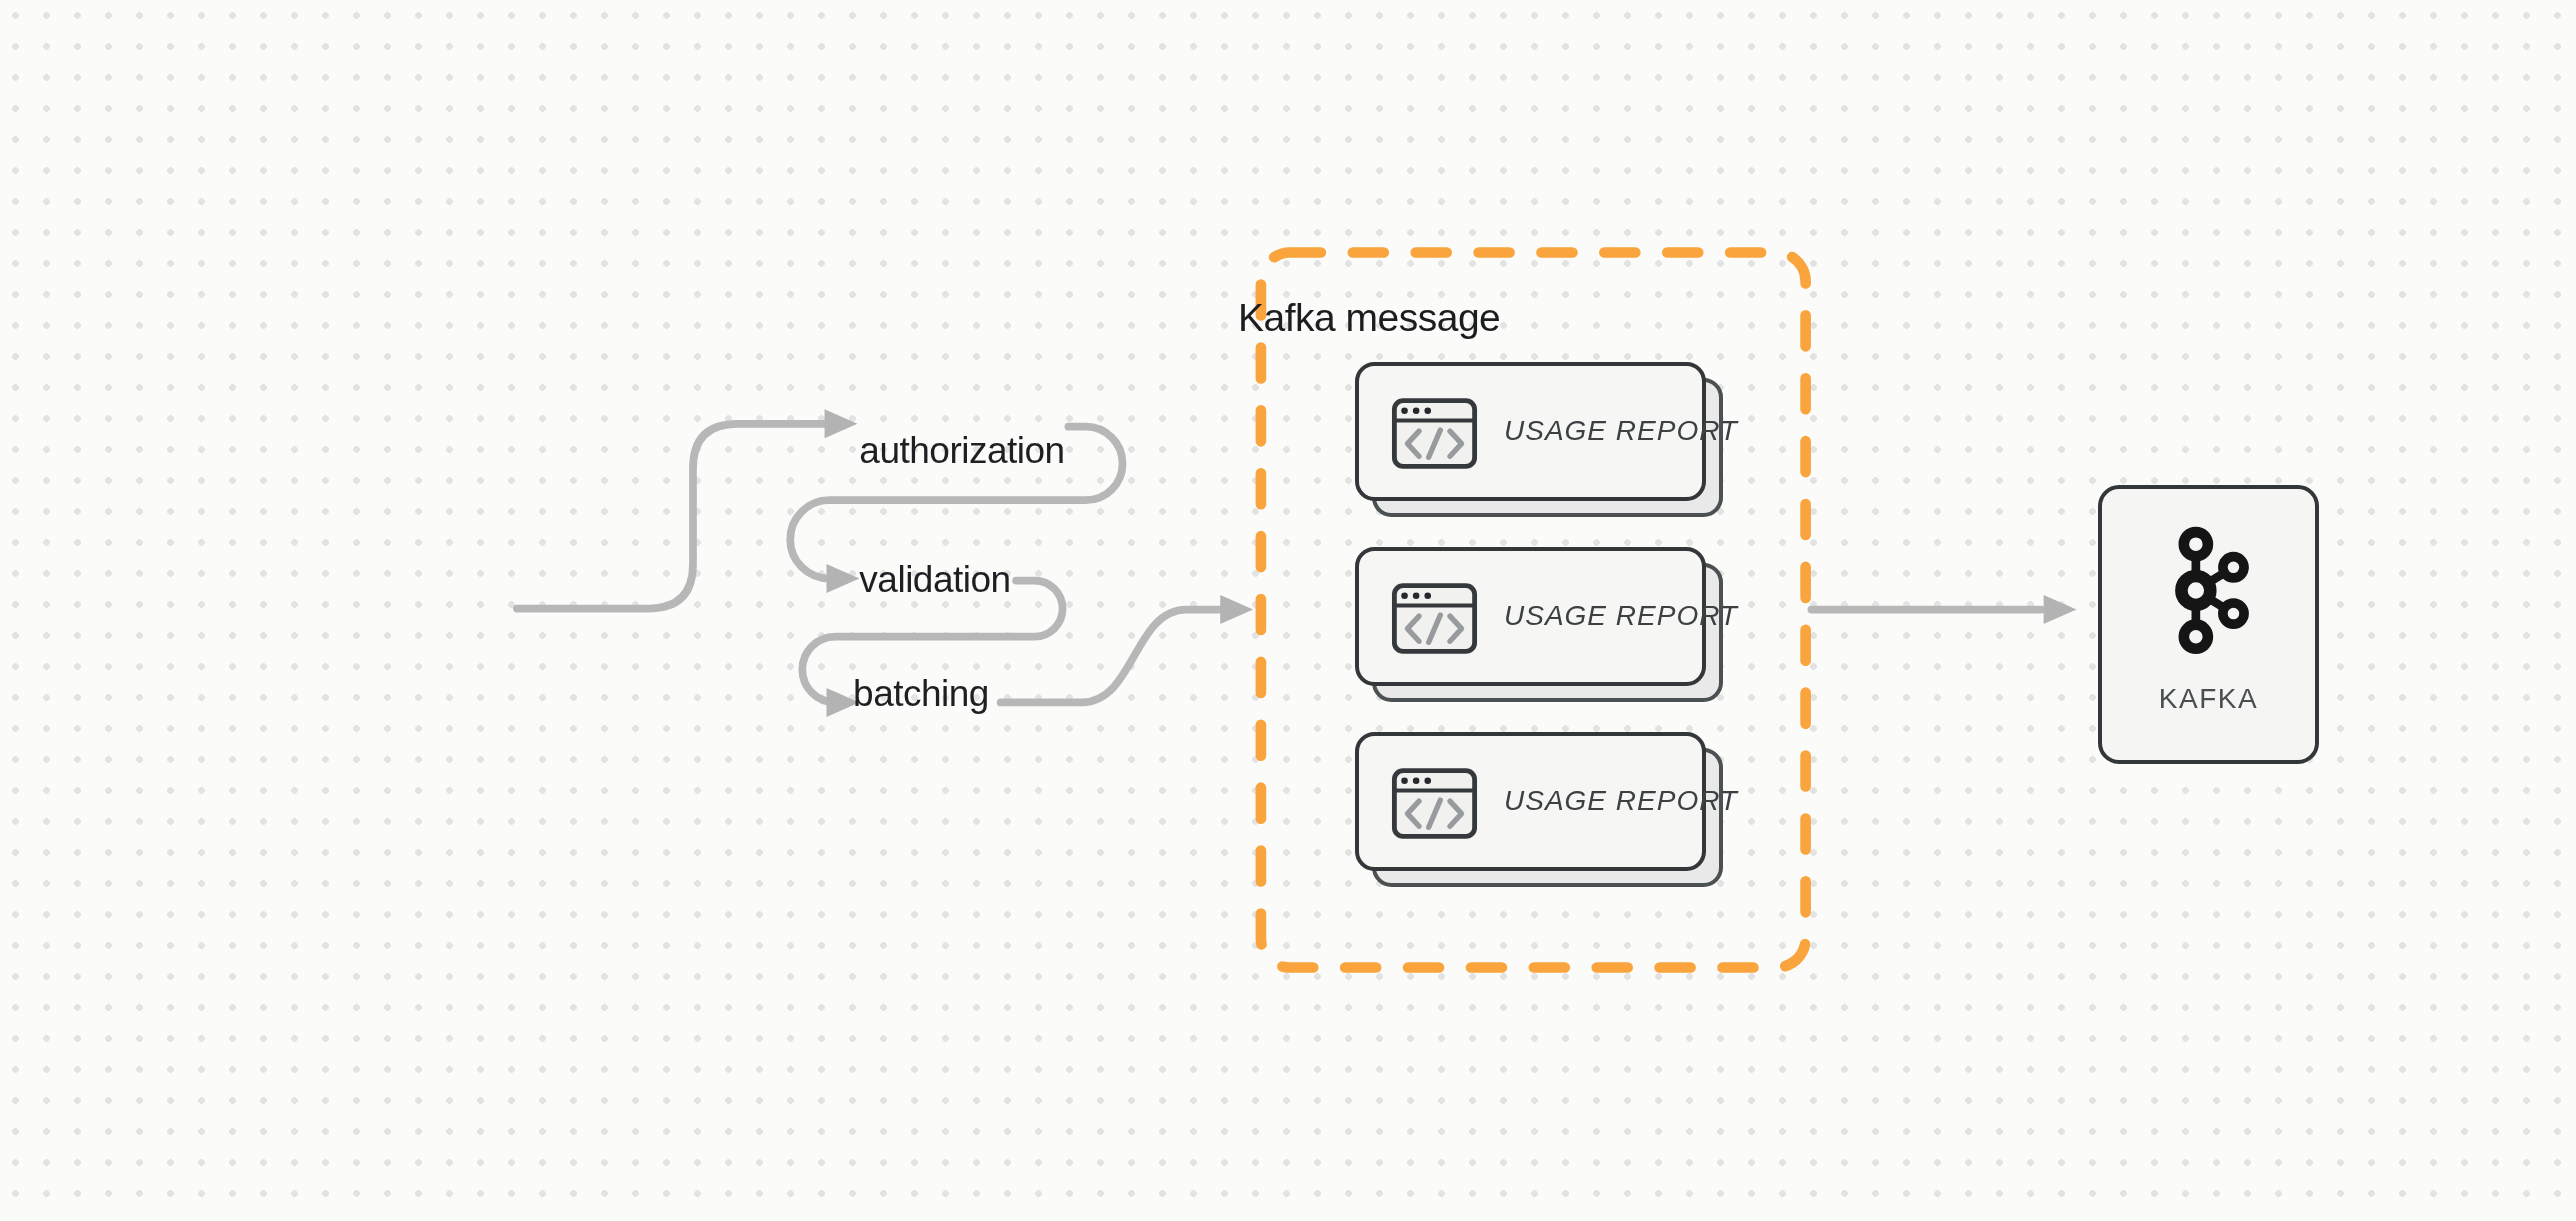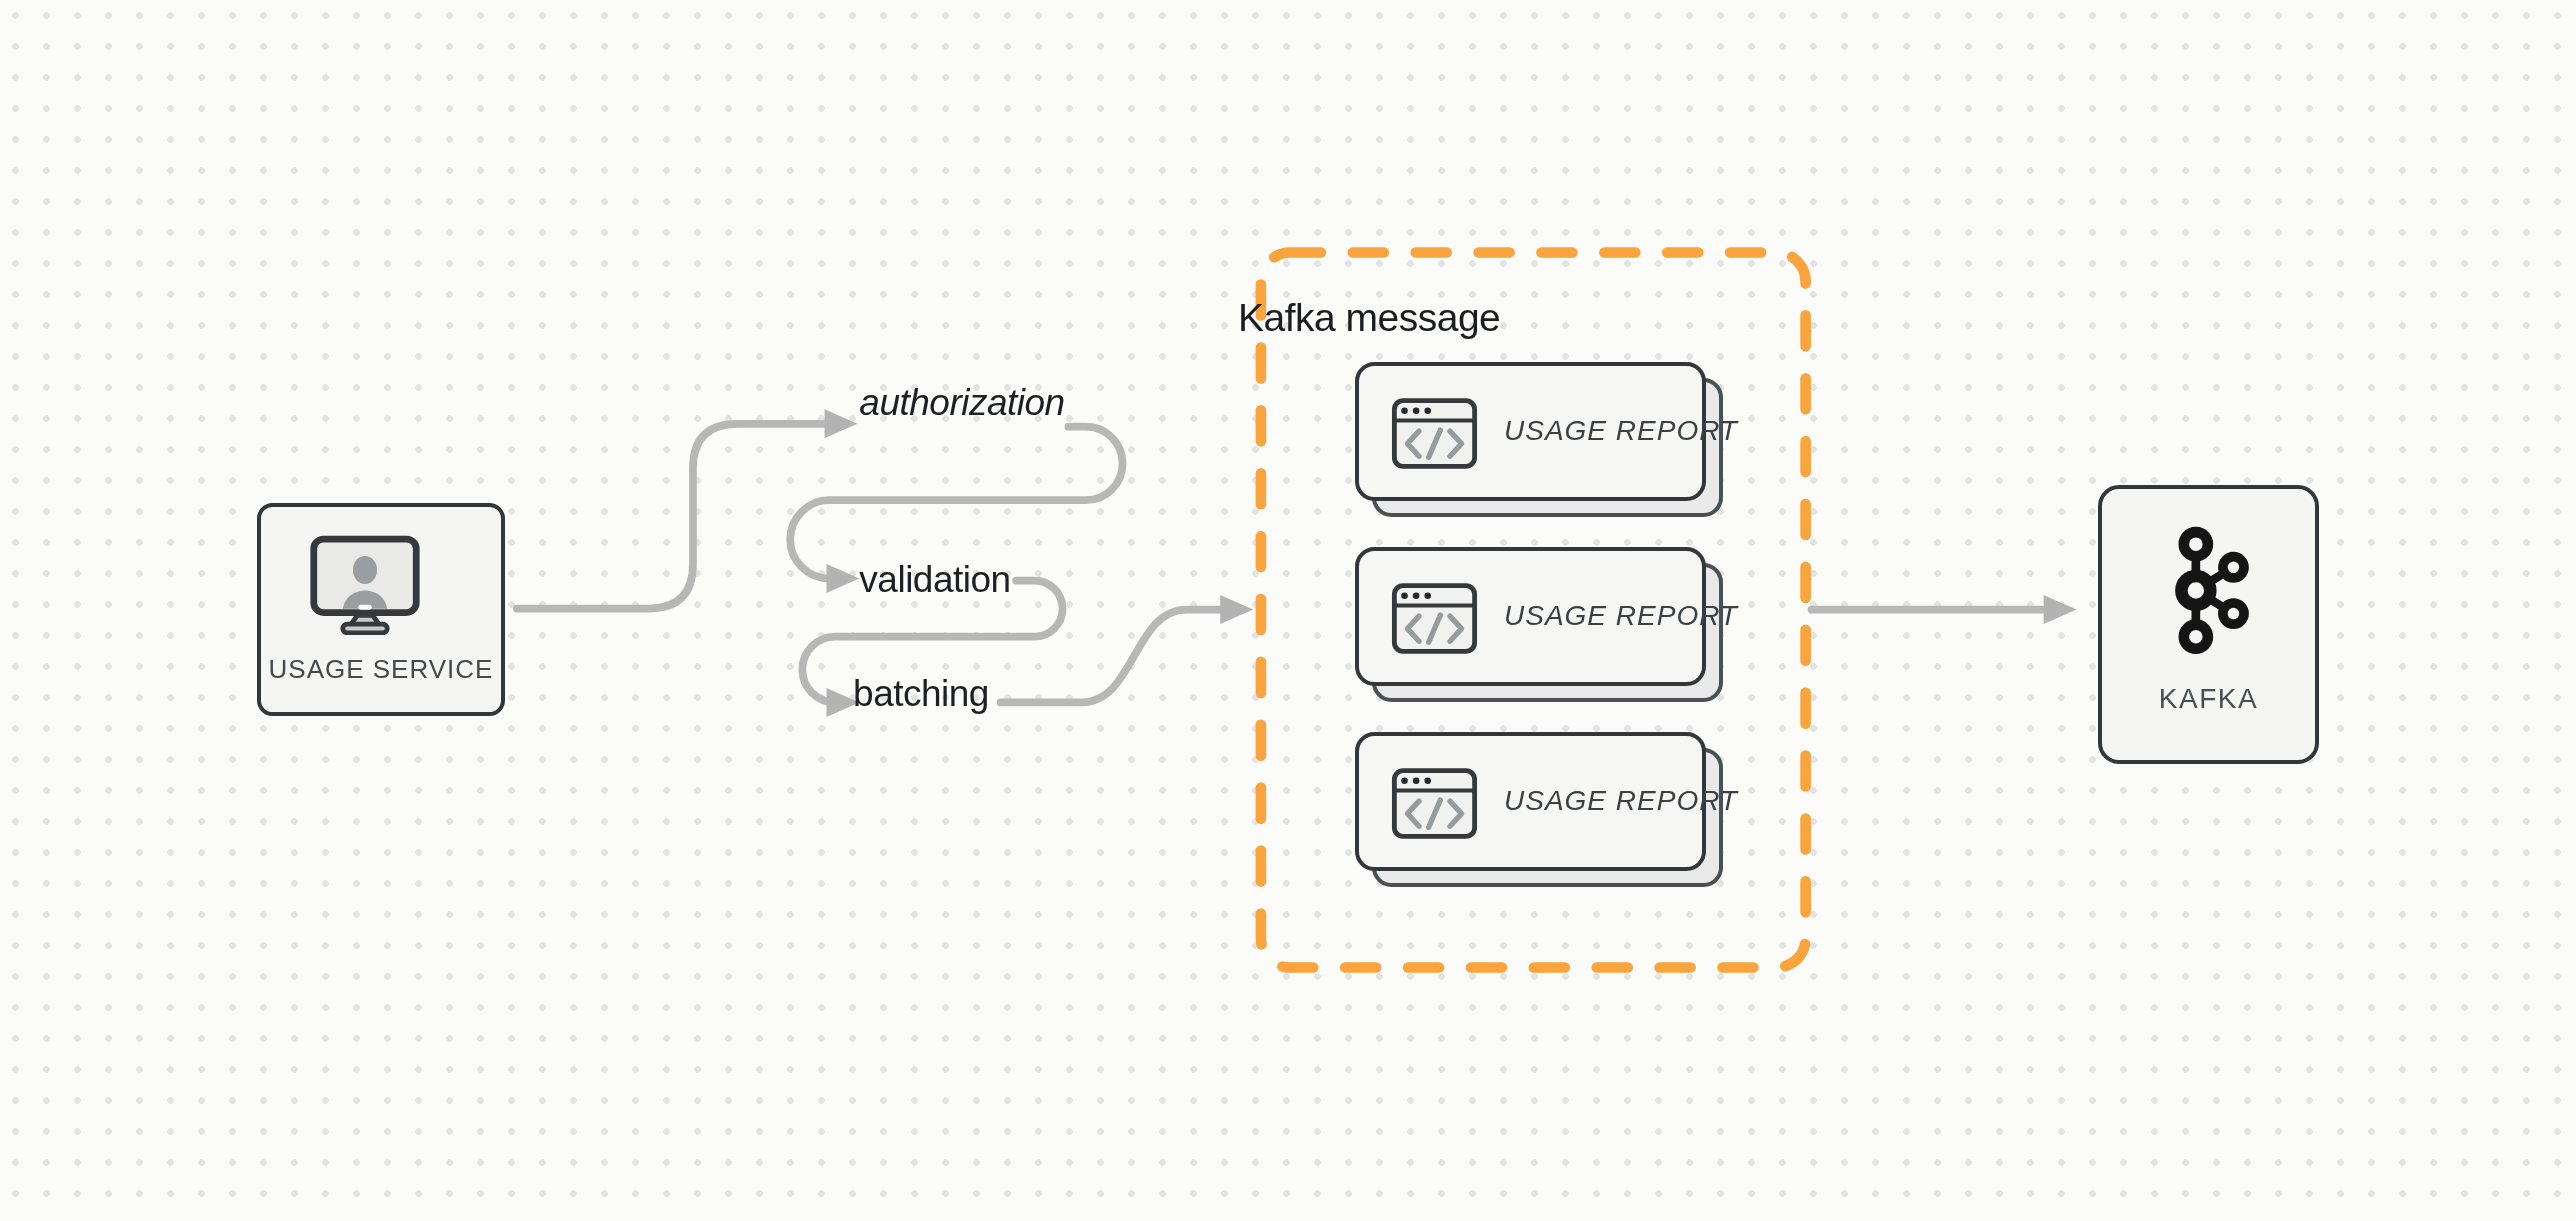--- a/index.html
+++ b/index.html
@@ -59,21 +59,21 @@
   .node-kafka .node-caption { top: 194px; font-size: 28px; letter-spacing: 1.5px; color: #4a4e50; }
   .step-label {
     position: absolute;
     transform: translate(-50%, -50%);
     color: #1d1f22;
     font-size: 37px;
     font-weight: 500;
     letter-spacing: -0.5px;
     white-space: nowrap;
   }
-  .step-authorization { left: 962px; top: 403px; font-style: italic; }
+  .step-authorization { left: 962px; top: 451px; }
   .step-validation    { left: 935px; top: 580px; text-align: right; }
   .step-batching      { left: 921px; top: 694px; }
   .group-title {
     position: absolute;
     left: 1238px; top: 296px;
     color: #1b1d1f;
     font-size: 39px;
     font-weight: 500;
     letter-spacing: -0.5px;
     white-space: nowrap;
@@ -137,31 +137,20 @@
     <g fill="#b3b3b3" stroke="none">
       <polygon points="886,438 852,423 852,453"></polygon>
       <polygon points="888,598 854,583 854,613"></polygon>
       <polygon points="888,726 854,711 854,741"></polygon>
       <polygon points="1295,630 1261,615 1261,645"></polygon>
       <polygon points="2146,630 2112,615 2112,645"></polygon>
     </g>
     <rect x="1303" y="261" width="563" height="739" rx="30" fill="none" stroke="#f9a43c" stroke-width="11" stroke-dasharray="32 33" stroke-linecap="round"></rect>
   </svg>
 
-  <div class="node node-usage-service">
-    <svg class="node-icon monitor-icon" width="116" height="101" viewBox="0 0 120 104">
-      <rect x="7" y="5" width="106" height="76" rx="10" fill="#e9eae8" stroke="#36393c" stroke-width="7"></rect>
-      <ellipse cx="60" cy="37" rx="12.5" ry="14.5" fill="#9b9ea0"></ellipse>
-      <path d="M37 77 C41 52 79 52 83 77 Z" fill="#9b9ea0"></path>
-      <rect x="53" y="73" width="14" height="5" rx="2.5" fill="#fbfbfa"></rect>
-      <path d="M52 84 H68 L75 94 H45 Z" fill="#c9cbca" stroke="#36393c" stroke-width="5" stroke-linejoin="round"></path>
-      <rect x="37" y="93" width="46" height="9" rx="4.5" fill="#c9cbca" stroke="#36393c" stroke-width="5"></rect>
-    </svg>
-    <div class="node-caption">USAGE SERVICE</div>
-  </div>
 
   <div class="step-label step-authorization">authorization</div>
   <div class="step-label step-validation">validation</div>
   <div class="step-label step-batching">batching</div>
 
   <div class="group-title">Kafka message</div>
 
   <div class="card card-1">
     <div class="card-shadow"></div>
     <div class="card-front">

